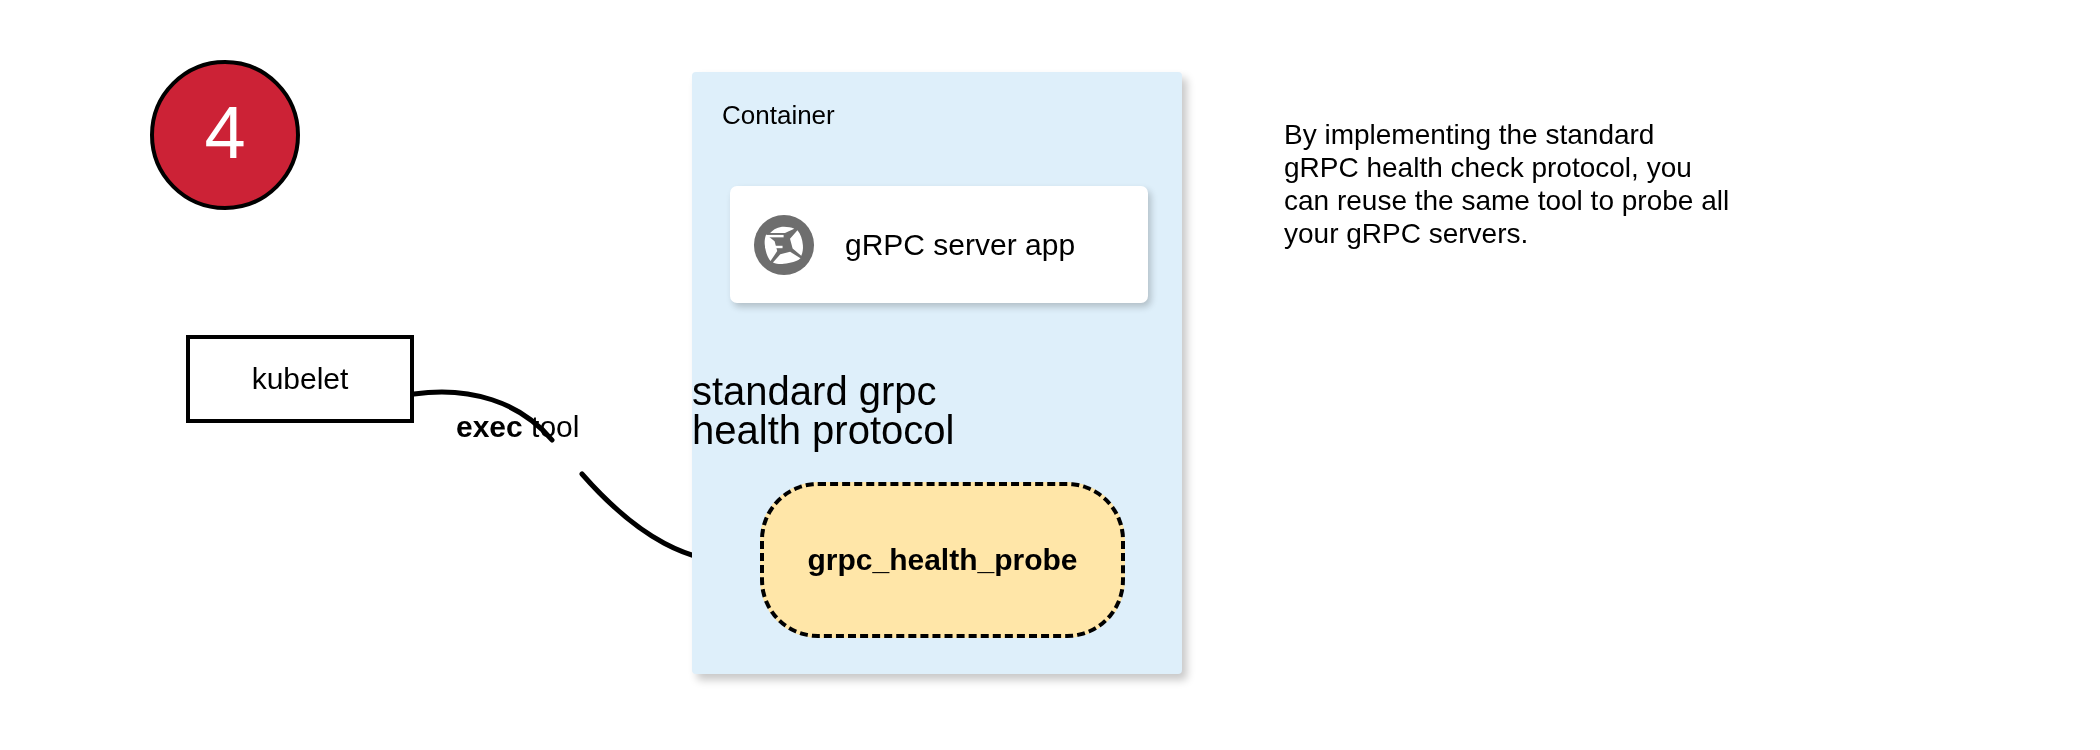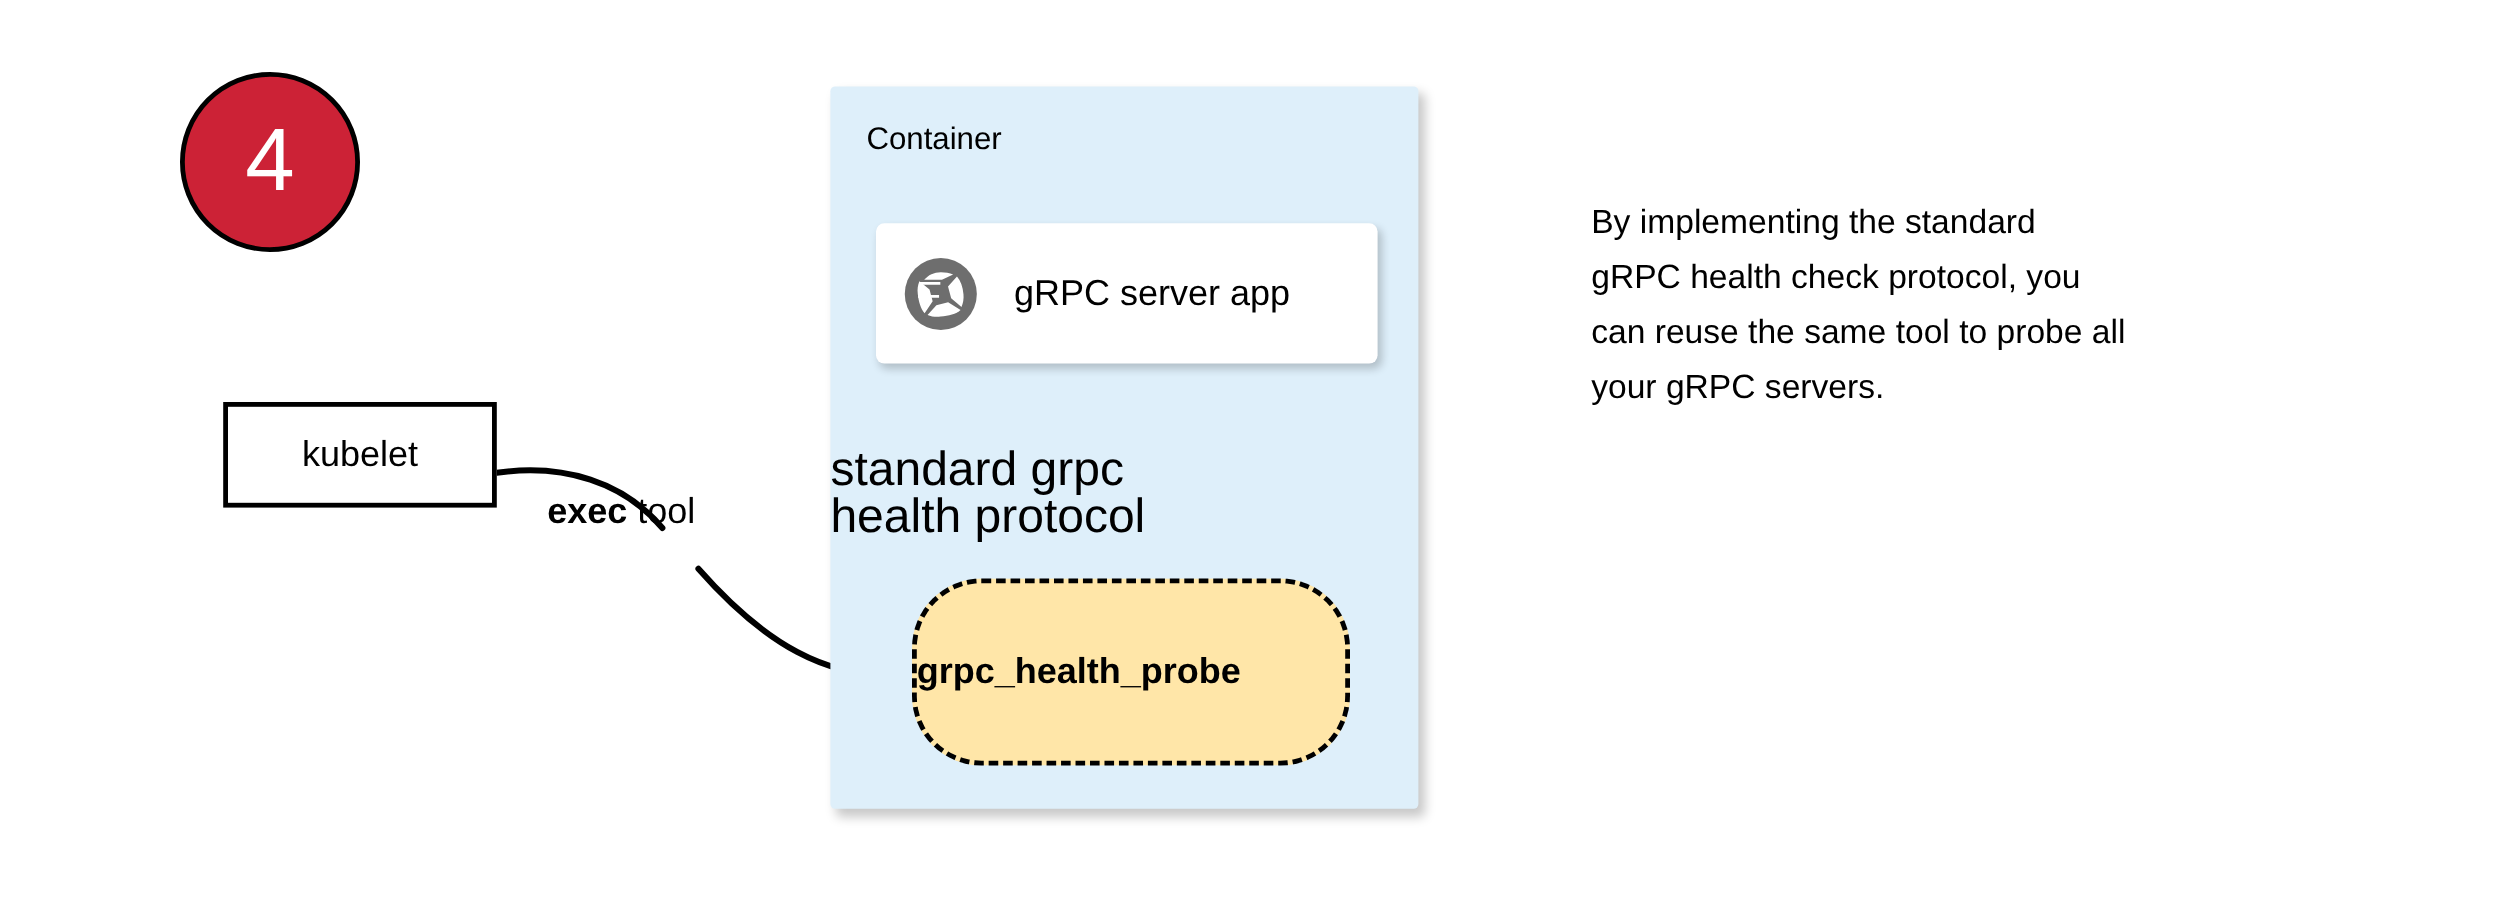--- a/index.html
+++ b/index.html
@@ -139,46 +139,45 @@
     left: 760px;
     top: 482px;
     width: 365px;
     height: 156px;
     background: #FFE6A8;
     border: 4px dashed #000000;
     border-radius: 58px;
     box-sizing: border-box;
     display: flex;
     flex-direction: column;
-    align-items: flex-start;
+    align-items: center;
     justify-content: center;
   }
   .probe-node-title {
     font-size: 30px;
     font-weight: bold;
     line-height: 38px;
     white-space: nowrap;
   }
   .probe-node-subtitle {
     font-size: 30px;
     font-weight: 400;
     line-height: 38px;
     white-space: nowrap;
   }
 
   
   .description {
     position: absolute;
-    left: 1326px;
+    left: 1284px;
     top: 118px;
     width: 600px;
     font-size: 28px;
-    line-height: 46px;
+    line-height: 33px;
     white-space: pre-line;
-    margin-top: 44px;
   }
 </style>
 </head>
 <body>
 
 <svg id="canvas" viewBox="0 0 2100 750" xmlns="http://www.w3.org/2000/svg">
   <defs>
     <marker id="arrowhead" markerWidth="7" markerHeight="7" refX="6.2" refY="3.5" orient="auto" markerUnits="strokeWidth">
       <path d="M0,0 L7,3.5 L0,7 z" fill="#000000"></path>
     </marker>

